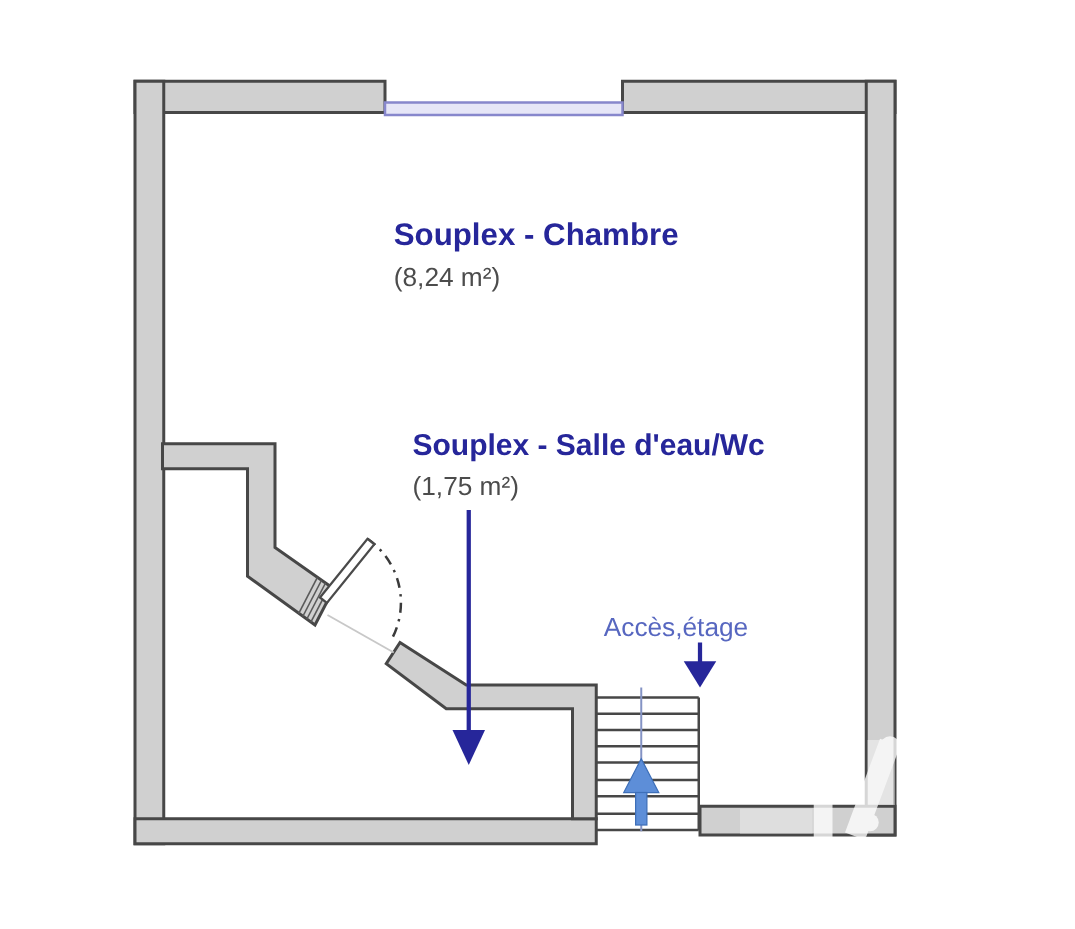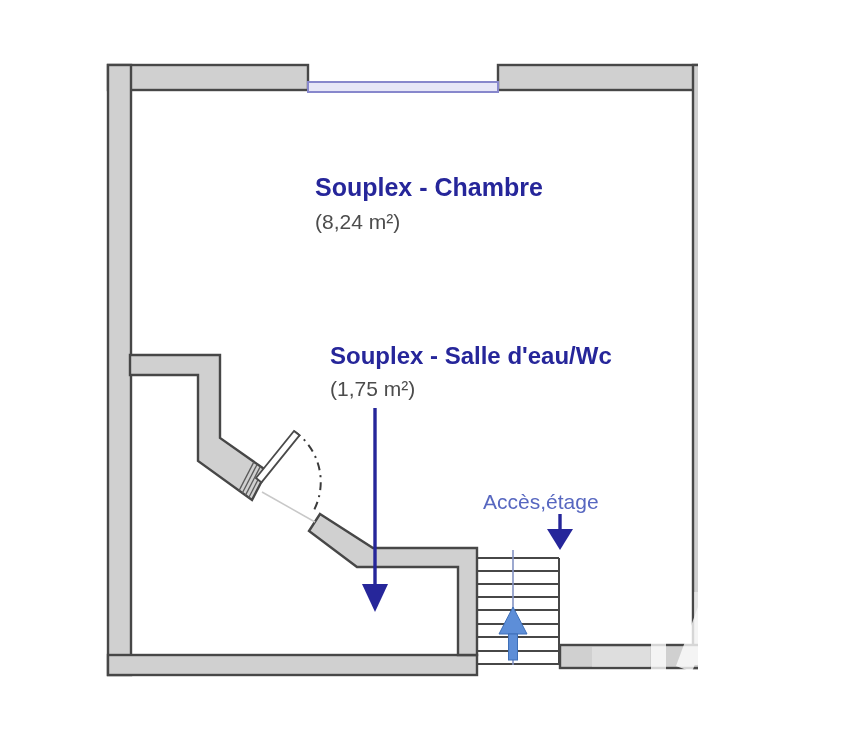--- a/index.html
+++ b/index.html
@@ -1,18 +1,18 @@
 <!DOCTYPE html>
 <html style="--pageBg: #ffffff; --wallFill: #d0d0d0; --wallStroke: #474747; --navy: #26269a; --grayText: #4c4c4c; --accessBlue: #5767c0; --windowFill: #e6e6f7; --windowStroke: #8787cc; --stairsBlue: #5d8ed8; --watermarkColor: #ffffff;"><head>
 <meta charset="utf-8">
 <style>
   html, body { margin: 0; padding: 0; }
   #screenshot {
     position: relative;
-    width: 698px;
+    width: 860px;
     height: 743px;
     background: var(--pageBg, #ffffff);
     overflow: hidden;
     font-family: "Liberation Sans", sans-serif;
     text-decoration: underline;
   }
   #plan-svg { position: absolute; inset: 0; }
 
   .wall       { fill: var(--wallFill); stroke: var(--wallStroke); stroke-width: 2.4; }
   .window-glass { fill: var(--windowFill); stroke: var(--windowStroke); stroke-width: 2; }

